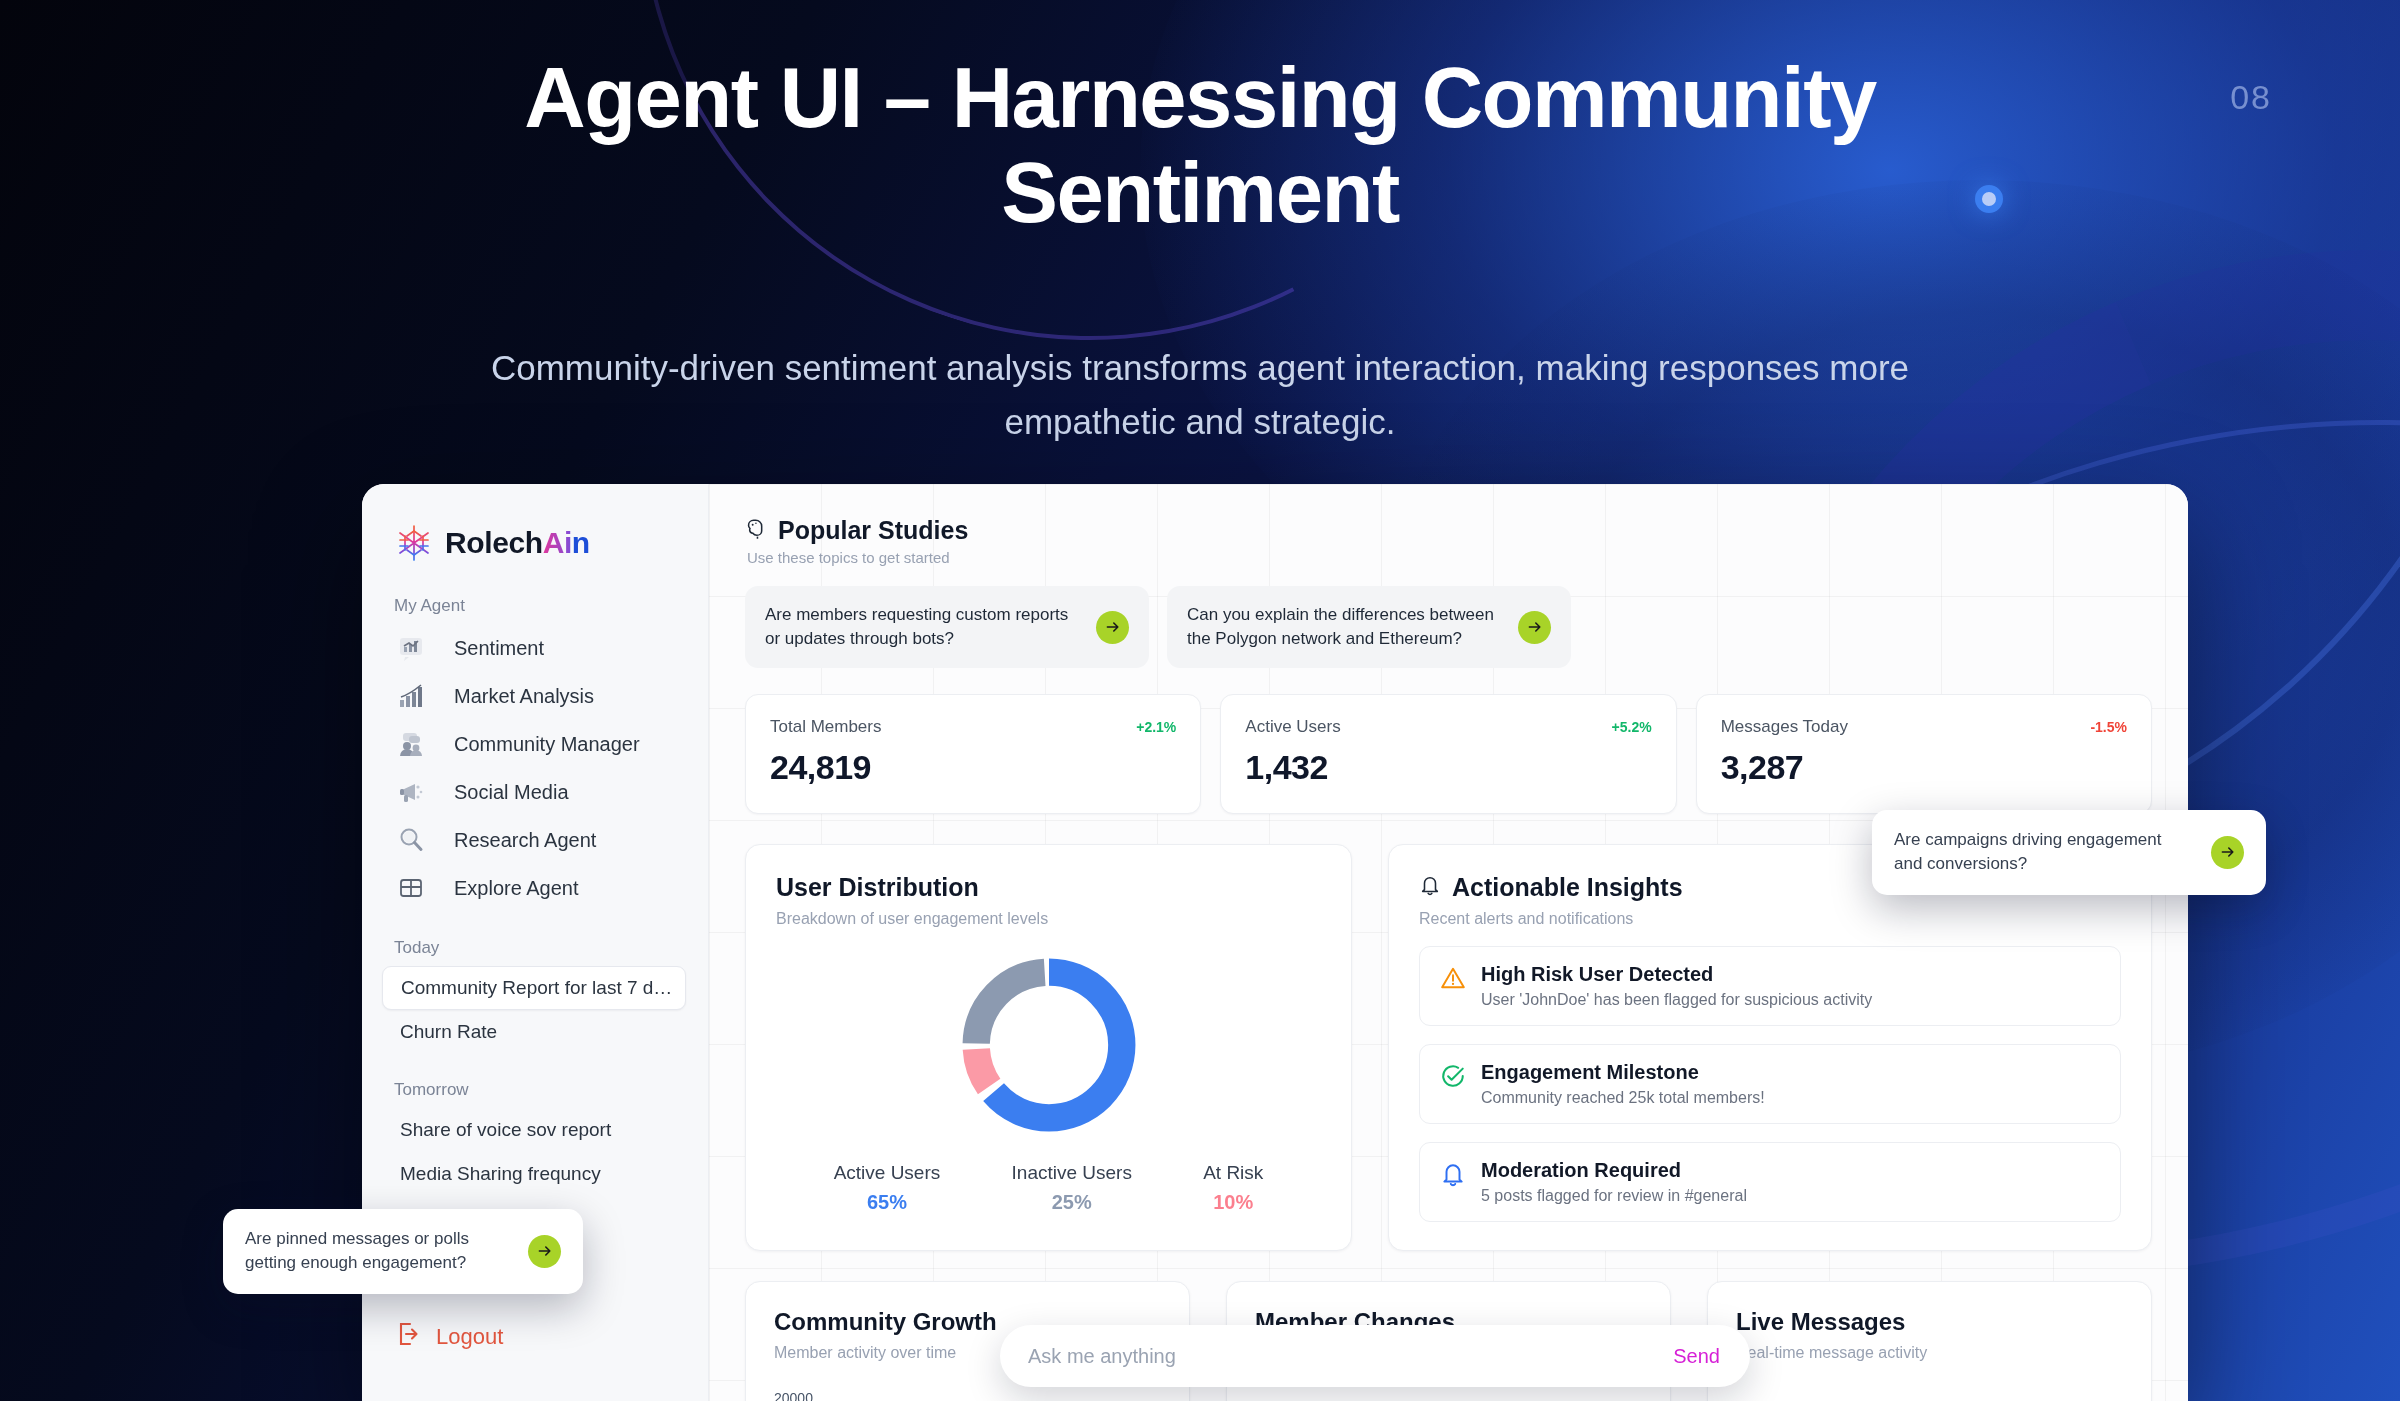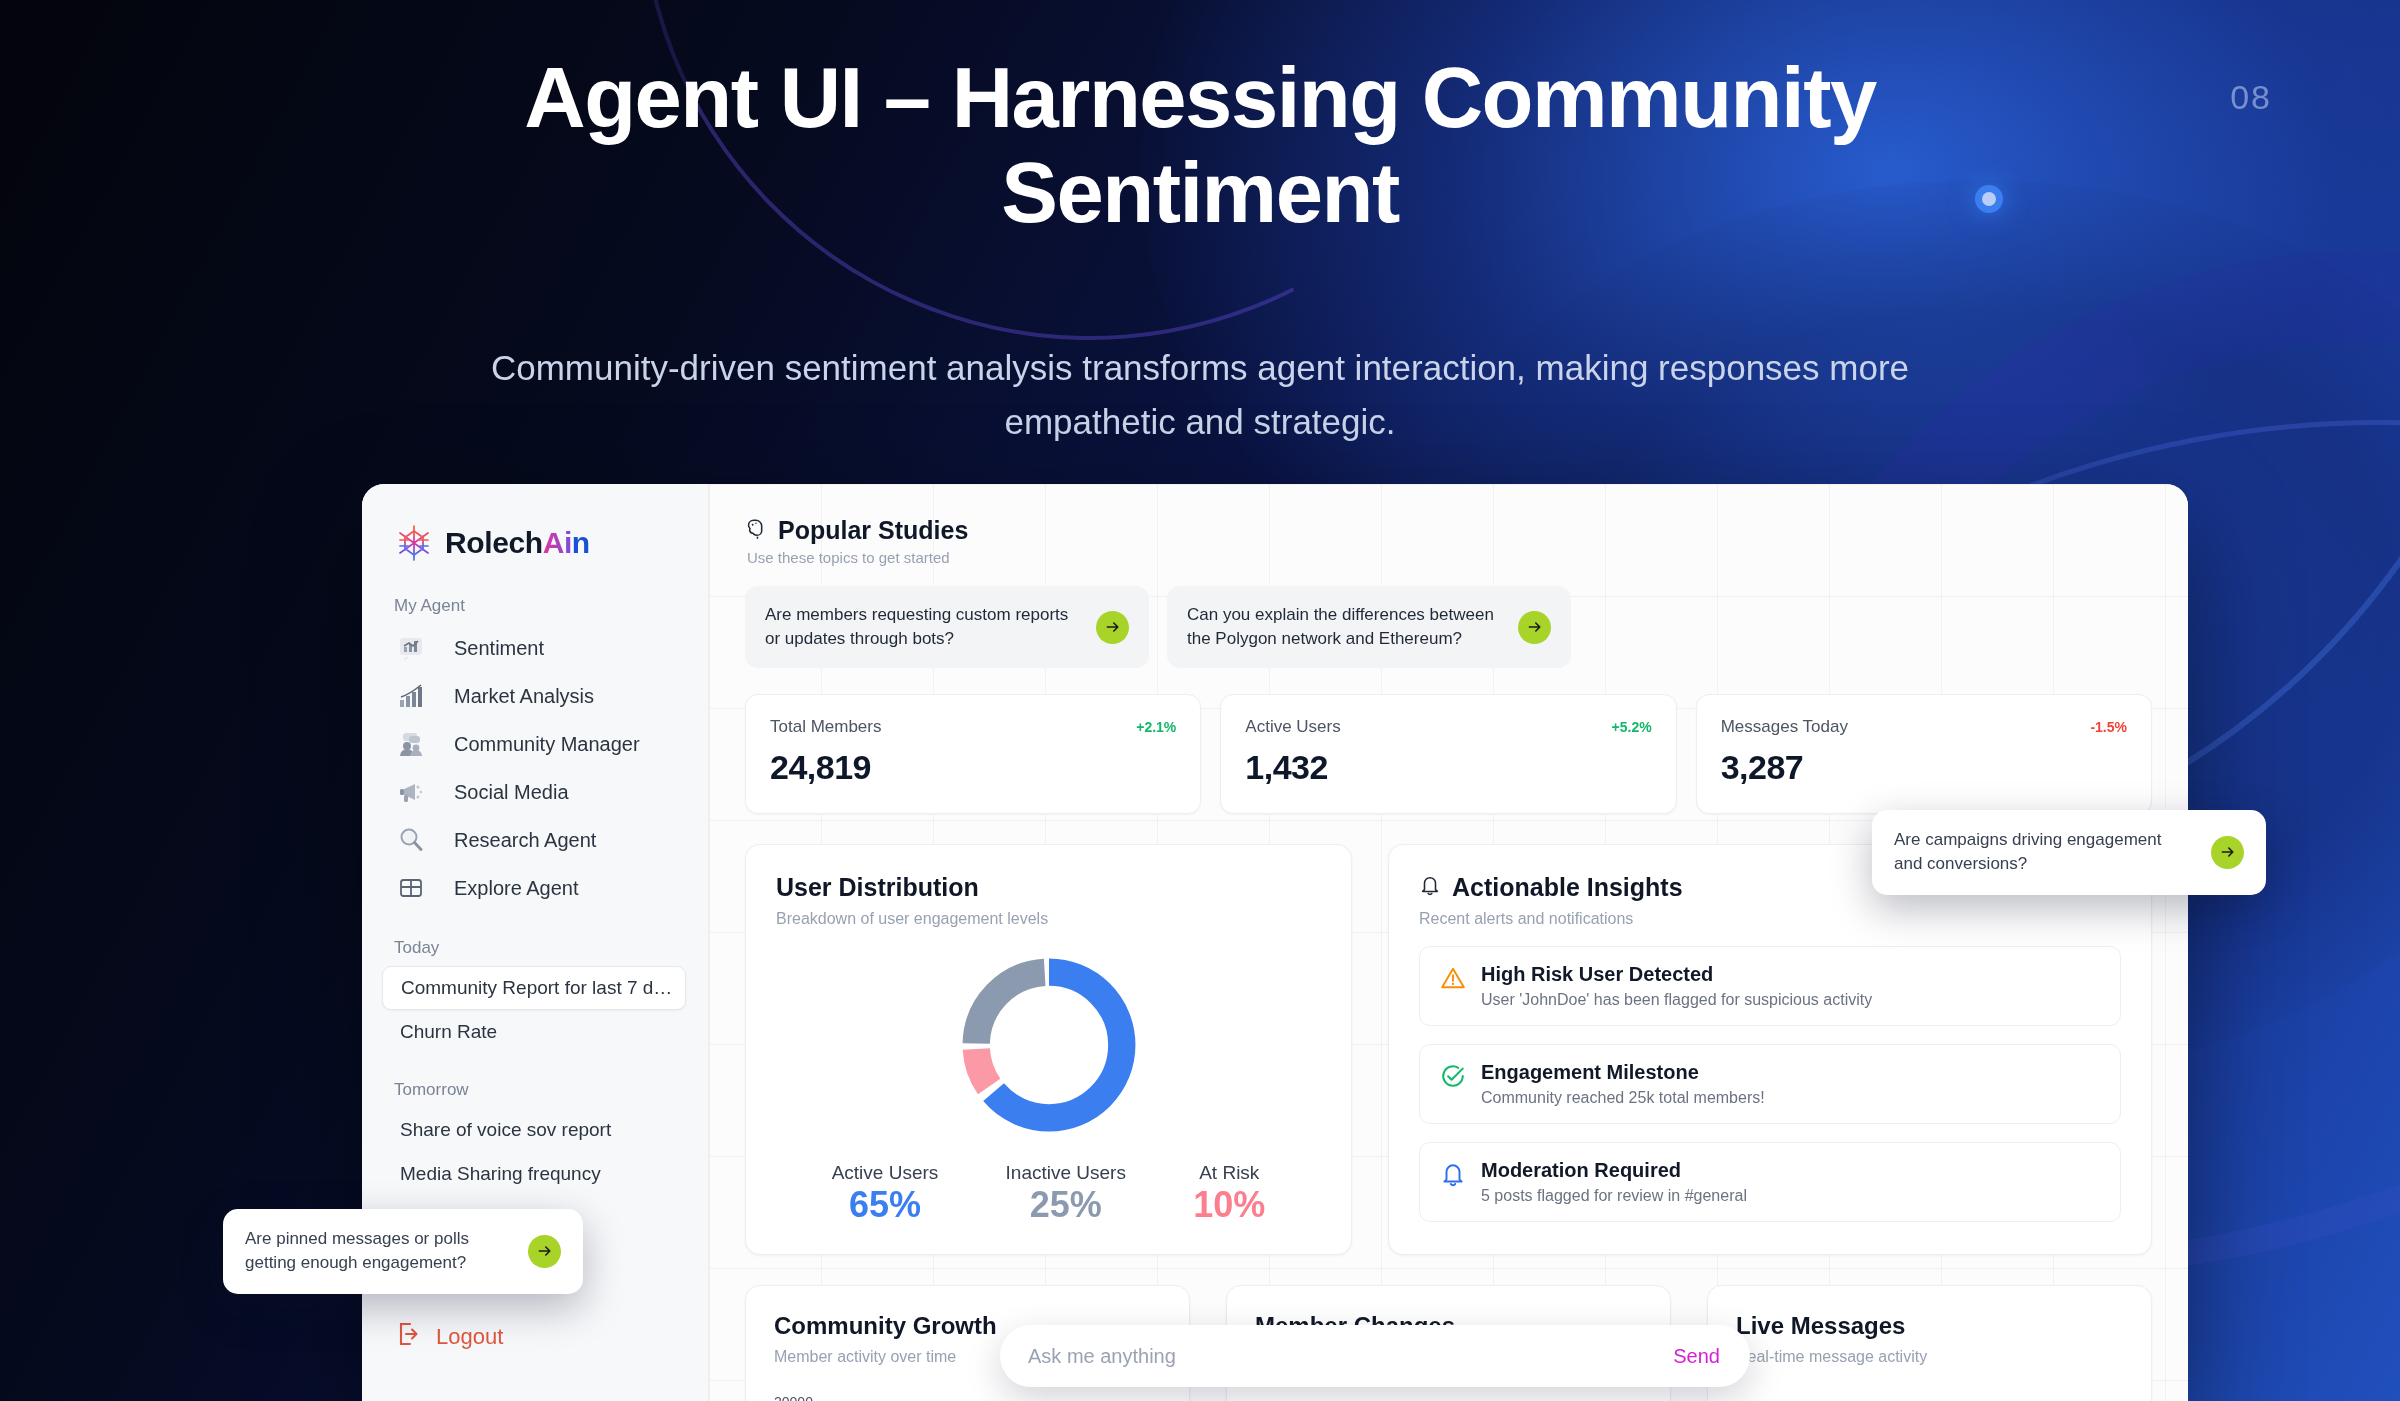--- a/index.html
+++ b/index.html
@@ -136,21 +136,21 @@
   }
   .card-title { font-size:25px; font-weight:600; color:#101828; }
   .card-title.with-ico { display:flex; gap:11px; }
   .card-sub { font-size:16px; color:#98a1b2; margin-top:8px; }
 
   .dist { flex:0 0 607px; }
   .donut-wrap { display:flex; justify-content:center; margin-top:26px; }
   .legend { display:flex; justify-content:space-around; margin-top:26px; padding:0 22px; }
   .legend-item { text-align:center; }
   .legend-name { font-size:19px; color:#374151; }
-  .legend-val { font-size:36px; font-weight:700; margin-top:0; }
+  .legend-val { font-size:20px; font-weight:700; margin-top:7px; }
 
   .insights { flex:1; }
   .alert {
     border:1px solid #eceef2; border-radius:11px; padding:16px 20px; margin-top:18px;
     display:flex; gap:15px; align-items:flex-start; cursor:pointer; background:#fff;
   }
   .alert-ico { width:26px; height:26px; flex:0 0 26px; margin-top:2px; }
   .alert-title { font-size:20px; font-weight:600; color:#111827; }
   .alert-desc { font-size:16px; color:#6b7280; margin-top:5px; }
 

